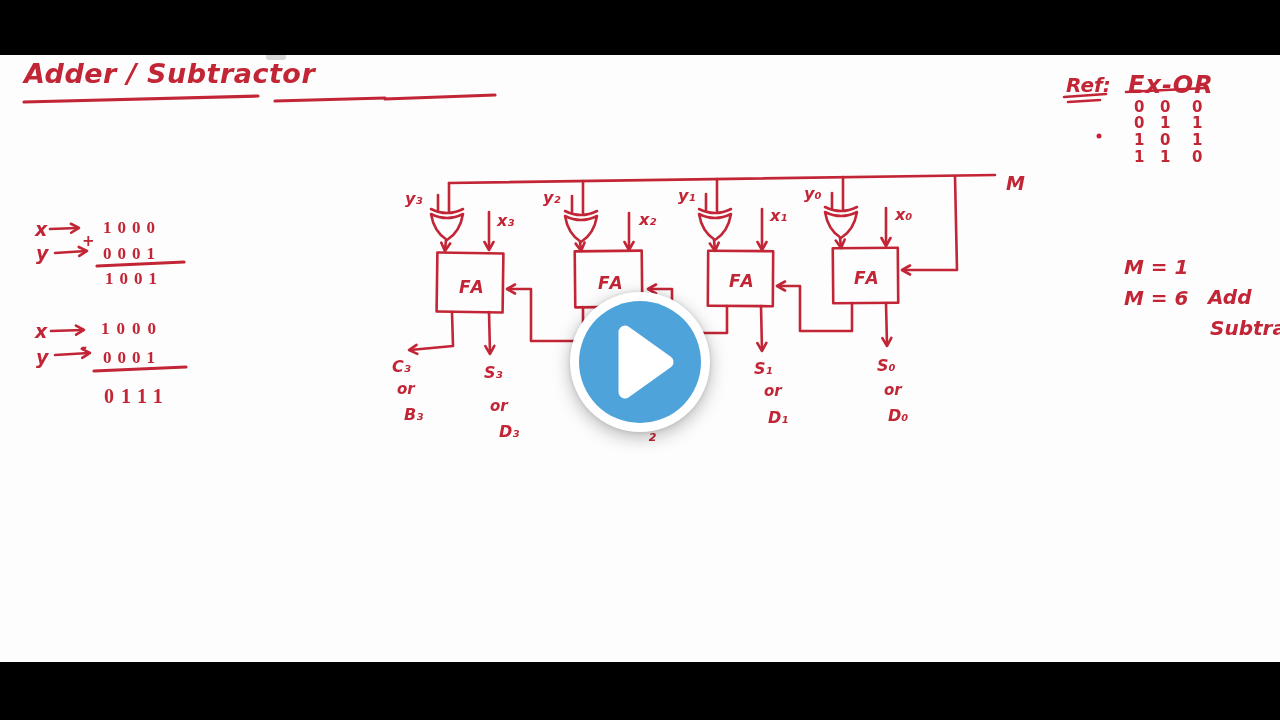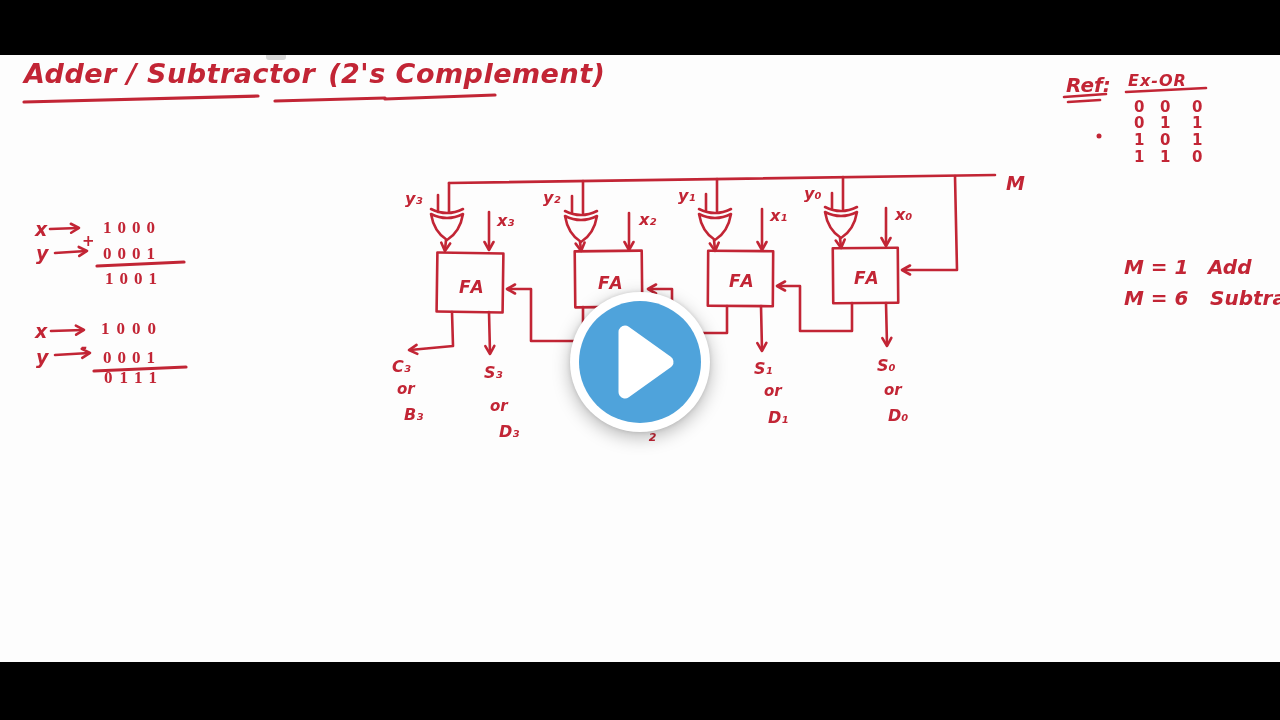--- a/index.html
+++ b/index.html
@@ -16,40 +16,40 @@
   .bar.top{top:0;height:55px;}
   .bar.bottom{bottom:0;height:58px;}
   .smudge{position:absolute;left:266px;top:52px;width:20px;height:8px;
           background:#d8d8d8;border-radius:3px;z-index:1;}
 
   .hand{color:var(--ink);font-family:"DejaVu Sans",sans-serif;
         font-style:italic;font-weight:600;}
   .upright{font-style:normal;}
 
   
-  .title{position:absolute;left:24px;top:58px;display:flex;gap:13px;
+  .title{position:absolute;left:24px;top:58px;display:flex;gap:20px;
          font-size:27px;letter-spacing:.5px;z-index:3;white-space:nowrap;}
 
   
   .ref-label{position:absolute;left:1066px;top:73px;font-size:20px;z-index:3;}
-  .ref-heading{position:absolute;left:1128px;top:71px;font-size:16px;letter-spacing:1px;z-index:3;}
+  .ref-heading{position:absolute;left:1128px;top:71px;font-size:24px;letter-spacing:1px;z-index:3;}
   .truth-row{position:absolute;left:1132px;width:90px;height:16px;font-size:15px;z-index:3;}
   .truth-row span{position:absolute;top:0;}
   .truth-row .ta{left:2px;} .truth-row .tb{left:28px;} .truth-row .to{left:60px;}
 
   
   .example{position:absolute;width:170px;height:90px;z-index:3;font-size:18px;}
   .example span{position:absolute;white-space:nowrap;}
   .ex-add{left:33px;top:216px;} .ex-sub{left:33px;top:318px;}
   .op{font-size:15px;}
   .bits{letter-spacing:6px;font-style:normal;font-family:Liberation Serif, serif;}
 
   
   .legend-row{position:absolute;left:1124px;width:160px;font-size:20px;z-index:3;white-space:nowrap;}
-  .legend-row .action{position:absolute;}
+  .legend-row .action{position:absolute;margin-top:30px;}
   .legend-1{top:255px;} .legend-2{top:286px;}
   .legend-1 .action{left:84px;} .legend-2 .action{left:86px;}
 
   
   svg.art{position:absolute;left:0;top:0;z-index:2;color:var(--ink);pointer-events:none;}
   svg.art path,svg.art line,svg.art polyline,svg.art rect{
       fill:none;stroke:currentColor;stroke-width:2.6;
       stroke-linecap:round;stroke-linejoin:round;}
   svg.art .thick{stroke-width:3.2;}
   svg.art text{fill:currentColor;stroke:none;
@@ -68,21 +68,20 @@
 </style>
 </head>
 <body>
 
 <div class="stage">
 
   <div class="smudge"></div>
 
   <div class="title hand">
     <span>Adder / Subtractor</span>
-    <span>(2's Complement)</span>
   </div>
 
   <div class="ref-label hand">Ref:</div>
   <div class="ref-heading hand">Ex-OR</div>
   <div class="truth-row hand upright" style="top:98px">
     <span class="ta">0</span>
     <span class="tb">0</span>
     <span class="to">0</span>
   </div>
   <div class="truth-row hand upright" style="top:114px">
@@ -109,21 +108,21 @@
     <span class="bits" style="left:70px;top:28px;font-size:17px">0001</span>
     <span class="bits" style="left:72px;top:53px;font-size:17px">1001</span>
   </div>
 
   <div class="example ex-sub hand">
     <span style="left:2px;top:2px;font-size:19px">x</span>
     <span class="bits" style="left:68px;top:1px;font-size:17px;letter-spacing:7px">1000</span>
     <span class="op" style="left:48px;top:20px">-</span>
     <span style="left:3px;top:28px;font-size:19px">y</span>
     <span class="bits" style="left:70px;top:30px;font-size:17px">0001</span>
-    <span class="bits" style="left:71px;top:50px;font-size:17px;letter-spacing:7px">0111</span>
+    <span class="bits" style="left:71px;top:67px;font-size:20px;letter-spacing:7px">0111</span>
   </div>
 
   <div class="legend-row legend-1 hand">
     <span>M = 1</span>
     <span class="action">Add</span>
   </div>
   <div class="legend-row legend-2 hand">
     <span>M = 6</span>
     <span class="action">Subtract</span>
   </div>

